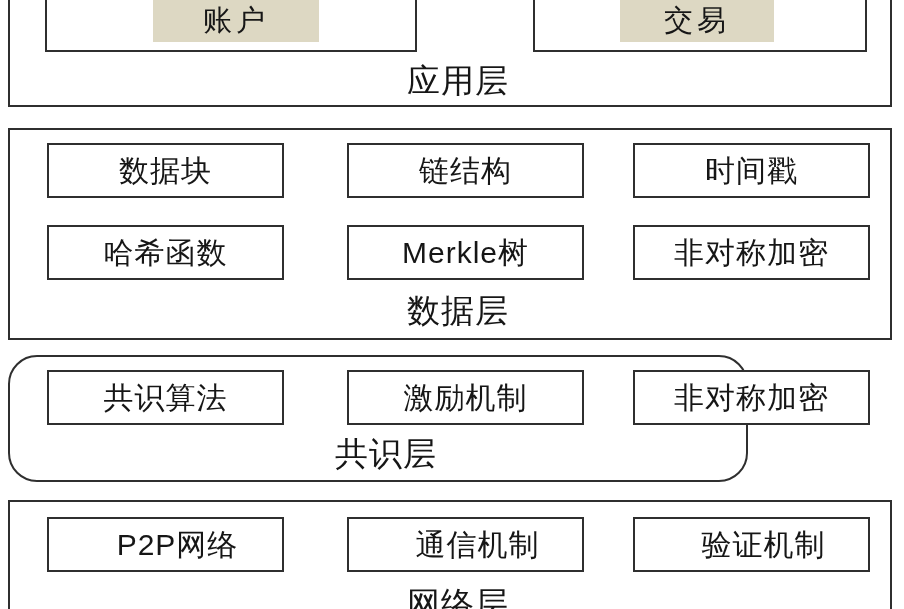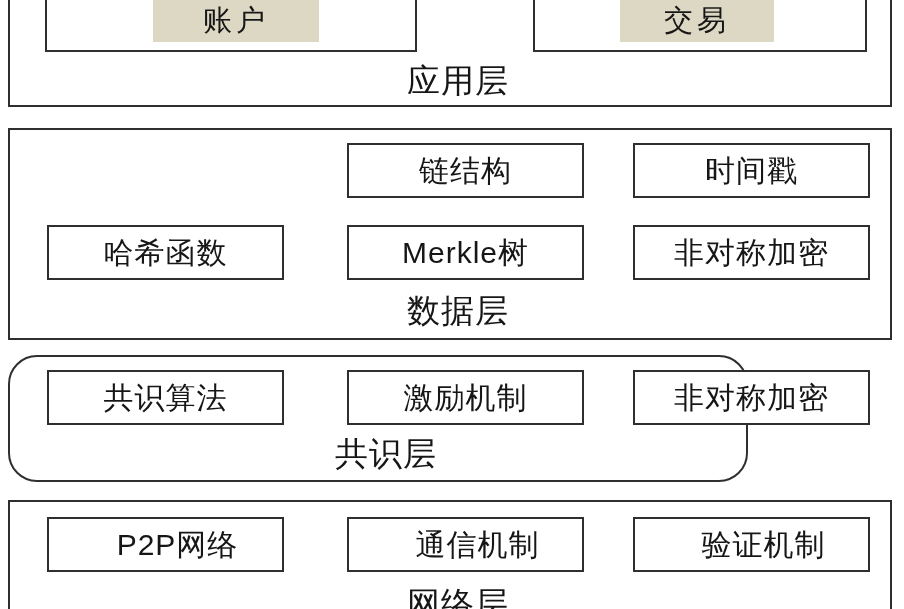--- a/index.html
+++ b/index.html
@@ -102,20 +102,23 @@
     </div>
     <div class="app-white right">
       <div class="tan-box transaction">
         <span>交易</span>
       </div>
     </div>
     <div class="layer-label">应用层</div>
   </div>
 
   <div class="section sec-data">
+    <div class="cell col1 row-a">
+      <span>数据块</span>
+    </div>
     <div class="cell col2 row-a">
       <span>链结构</span>
     </div>
     <div class="cell col3 row-a">
       <span>时间戳</span>
     </div>
     <div class="cell col1 row-b">
       <span>哈希函数</span>
     </div>
     <div class="cell col3 row-b">

